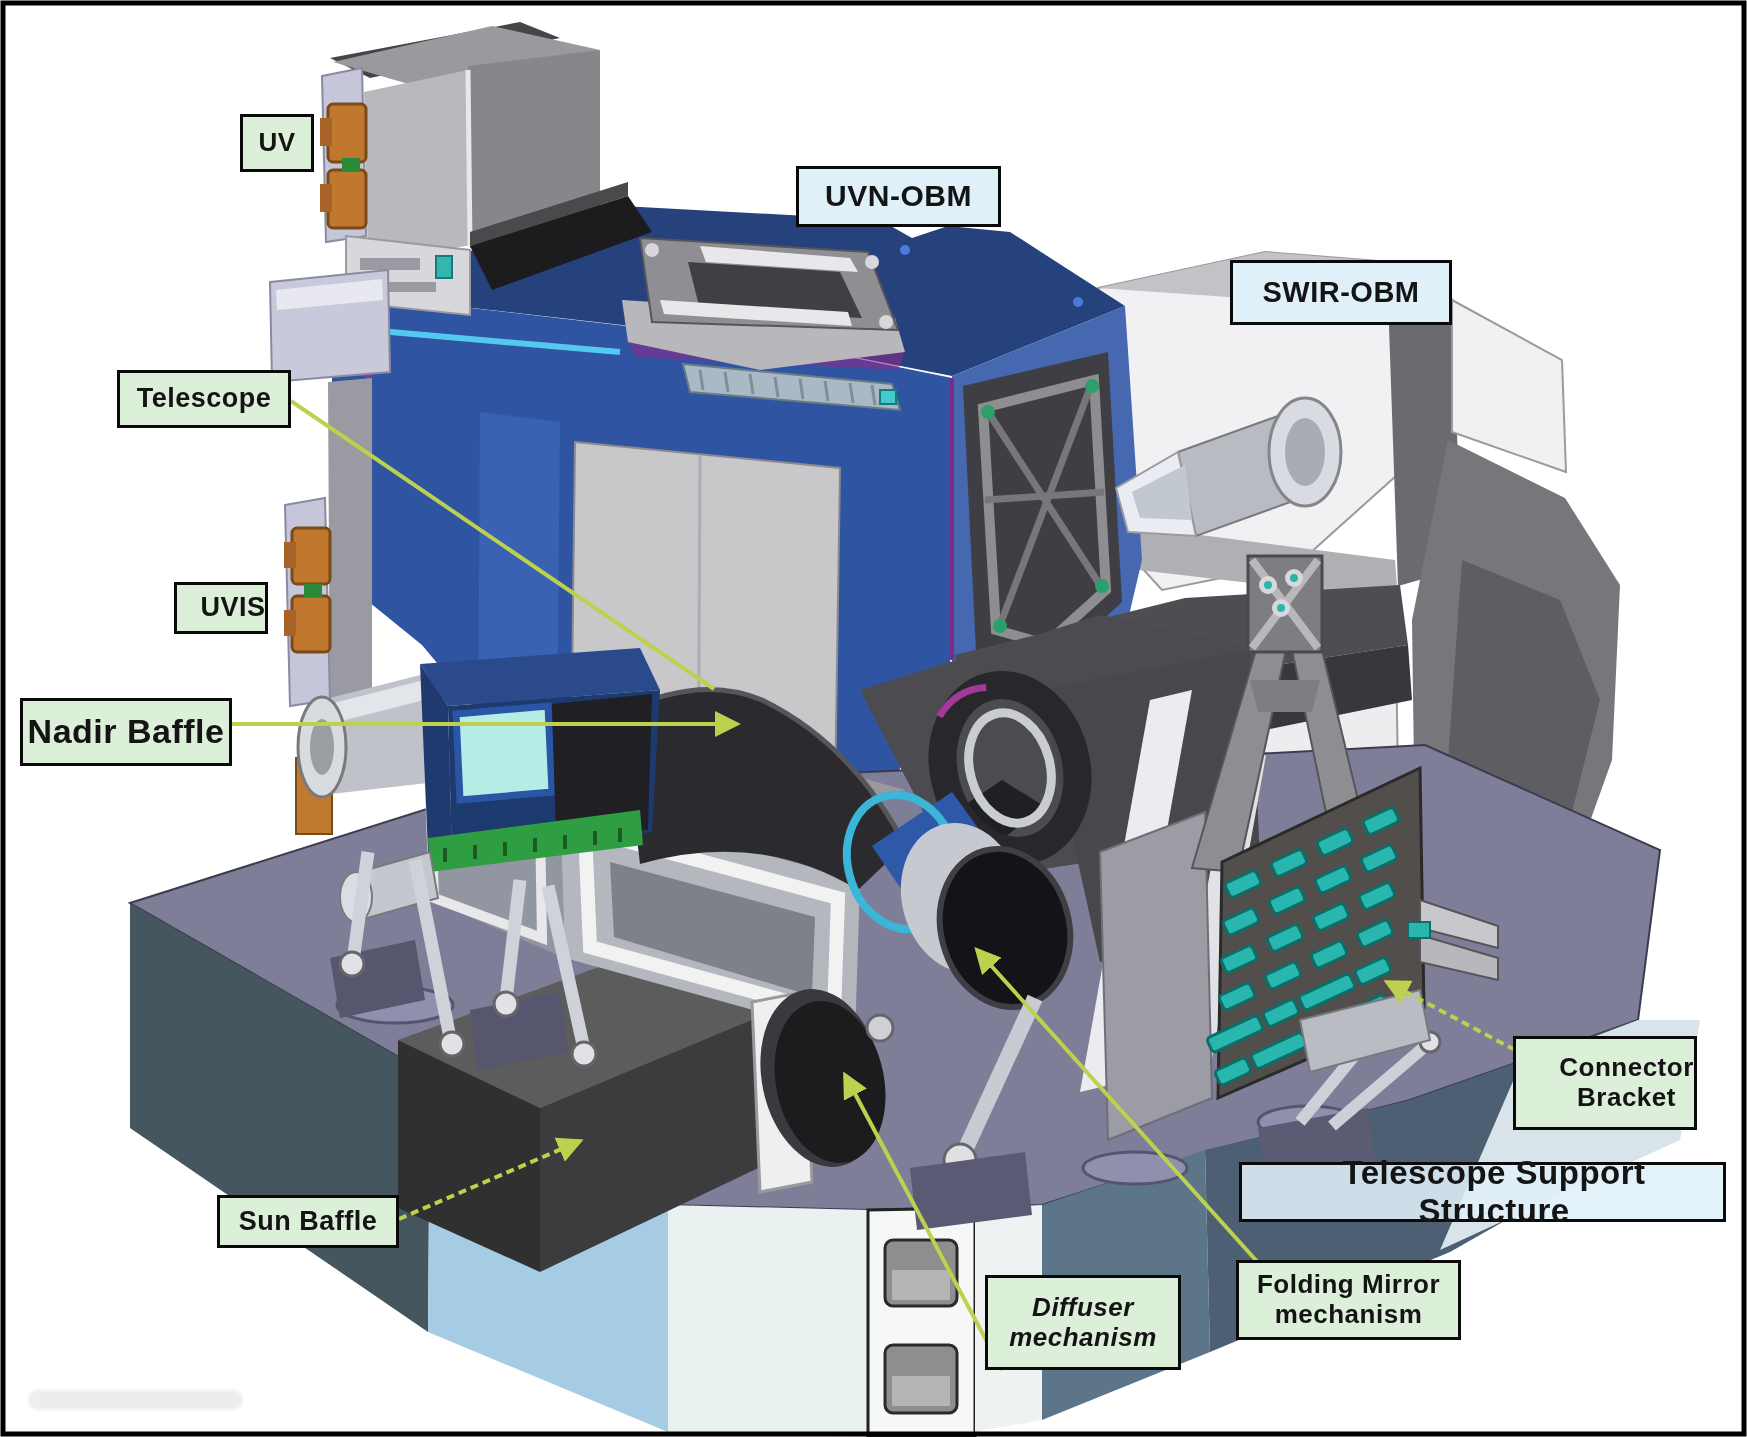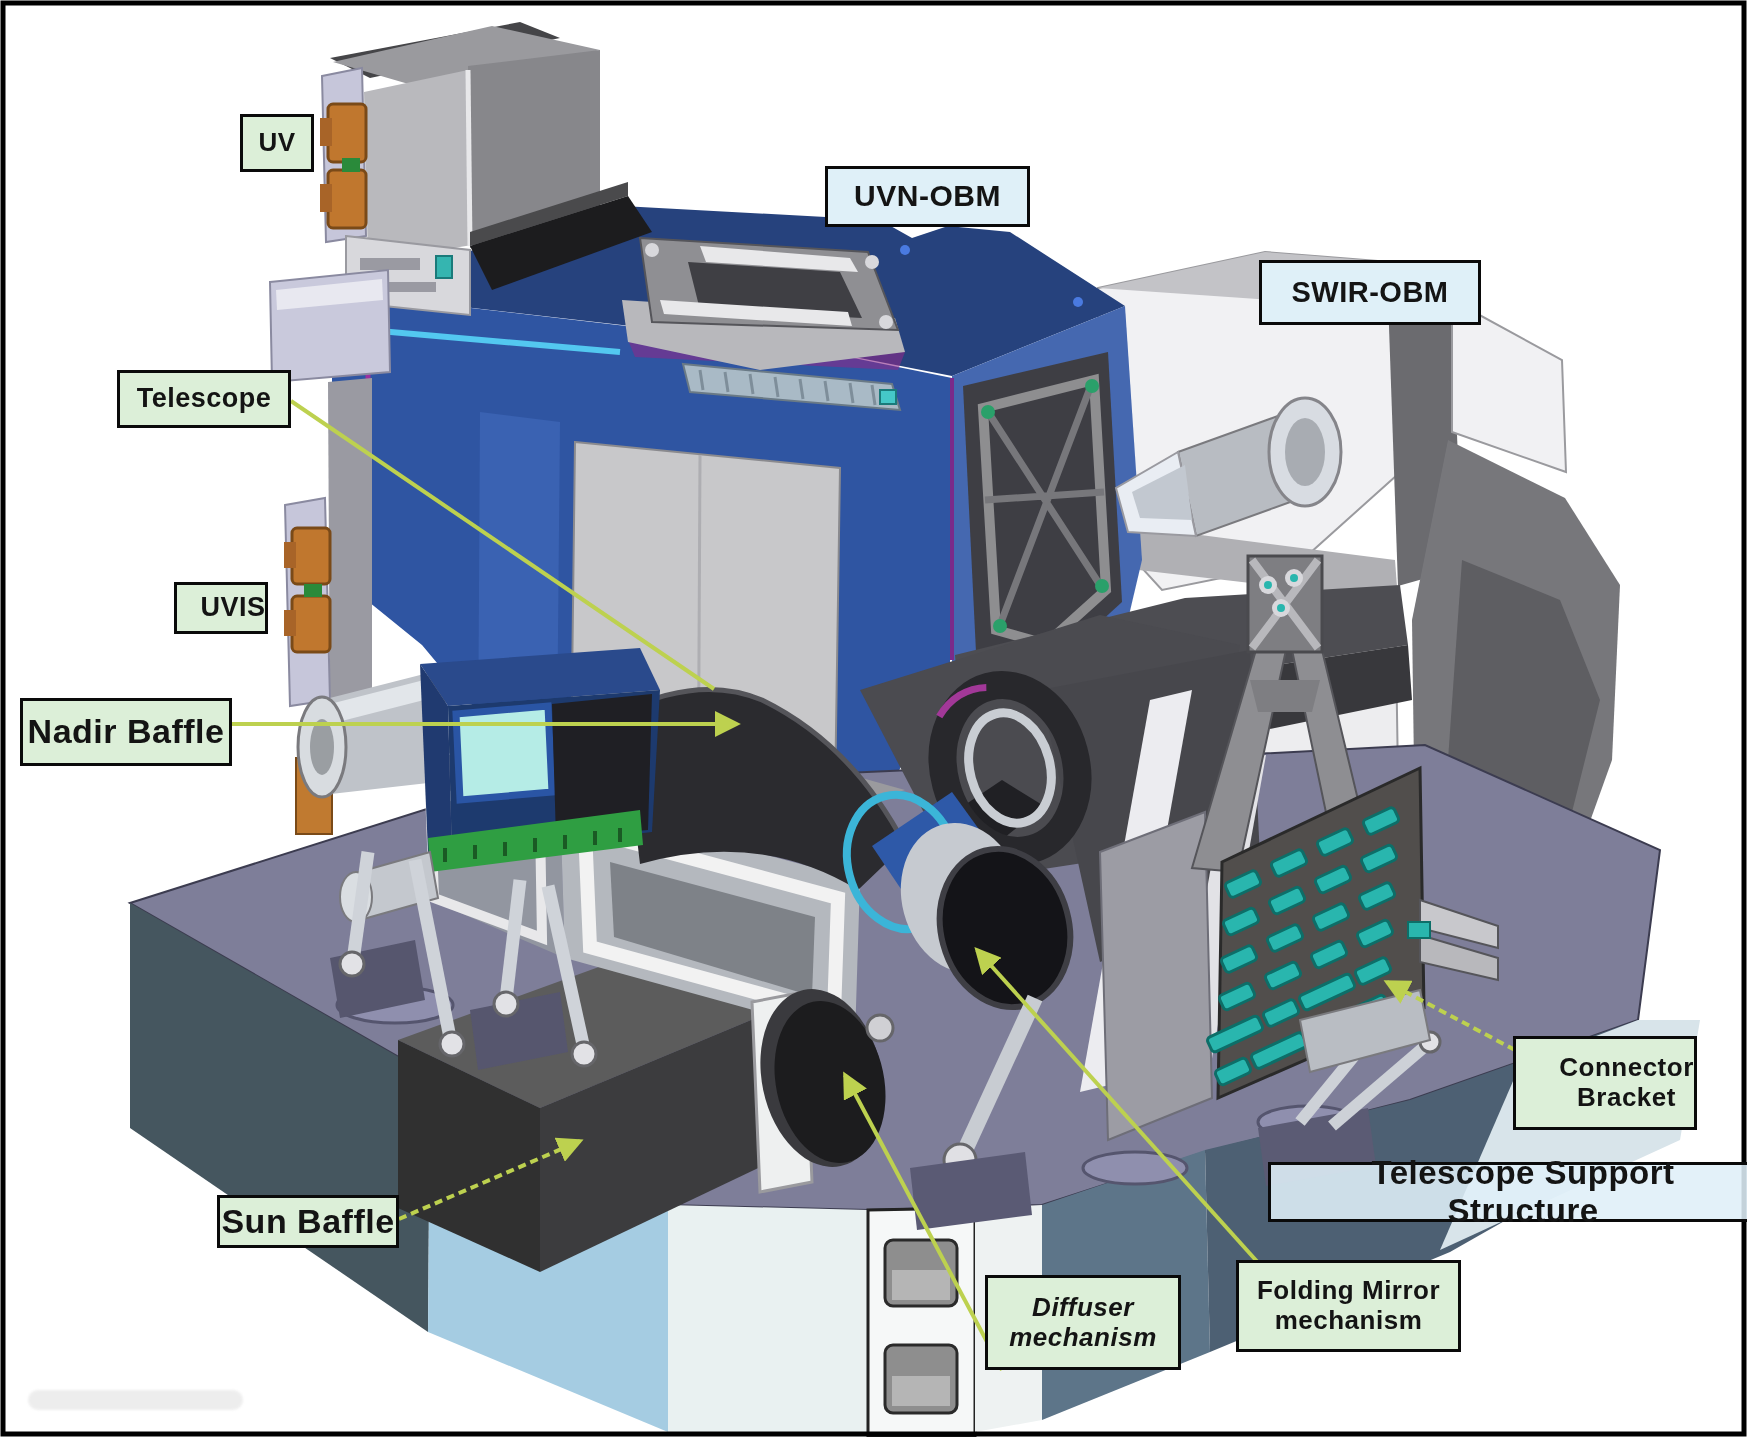--- a/index.html
+++ b/index.html
@@ -17,21 +17,21 @@
     display:flex;flex-direction:column;align-items:center;justify-content:center;
     border:3px solid var(--c-label-border,#0a0a0a);
     color:var(--c-label-text,#141414);
     font-weight:700;
     text-align:center;
     line-height:1.15;
     box-sizing:border-box;
     letter-spacing:0.5px;
   }
   .lbl.green{background:var(--c-label-green,#dcefd8);}
-  .lbl.blue{background:var(--c-label-blue,#dfeff8);margin-left:29px;}
+  .lbl.blue{background:var(--c-label-blue,#dfeff8);}
   .lbl.blue.translucent{background:rgba(223,239,248,0.88);padding-left:23px;}
   .wm{position:absolute;left:28px;top:1390px;width:215px;height:20px;border-radius:10px;
       background:#d9d9d9;opacity:.45;filter:blur(1px);}
 </style>
 </head>
 <body>
 
 <div id="stage">
 
 <svg id="scene" width="1747" height="1437" viewBox="0 0 1747 1437">
@@ -340,28 +340,28 @@
       </div>
       <div class="lbl green" style="left: 117px; top: 370px; width: 174px; height: 58px; font-size: 27px;">
         <div>Telescope</div>
       </div>
       <div class="lbl green" style="left: 174px; top: 582px; width: 94px; height: 52px; font-size: 27px; padding-left: 24px;">
         <div>UVIS</div>
       </div>
       <div class="lbl green" style="left: 20px; top: 698px; width: 212px; height: 68px; font-size: 34px;">
         <div>Nadir Baffle</div>
       </div>
-      <div class="lbl green" style="left: 217px; top: 1195px; width: 182px; height: 53px; font-size: 34px;">
+      <div class="lbl green" style="left: 217px; top: 1195px; width: 182px; height: 53px; font-size: 27px;">
         <div>Sun Baffle</div>
       </div>
       <div class="lbl green" style="left: 985px; top: 1275px; width: 196px; height: 95px; font-size: 26px; font-style: italic;">
         <div>Diffuser</div>
         <div>mechanism</div>
       </div>
-      <div class="lbl green" style="left: 1236px; top: 1260px; width: 225px; height: 92px; font-size: 26px;">
+      <div class="lbl green" style="left: 1236px; top: 1260px; width: 225px; height: 80px; font-size: 26px;">
         <div>Folding Mirror</div>
         <div>mechanism</div>
       </div>
       <div class="lbl green" style="left: 1513px; top: 1036px; width: 184px; height: 94px; font-size: 26px; padding-left: 43px;">
         <div>Connector</div>
         <div>Bracket</div>
       </div>
       <div class="lbl blue translucent" style="left: 1239px; top: 1162px; width: 487px; height: 60px; font-size: 33px;">
         <div>Telescope Support Structure</div>
       </div>

